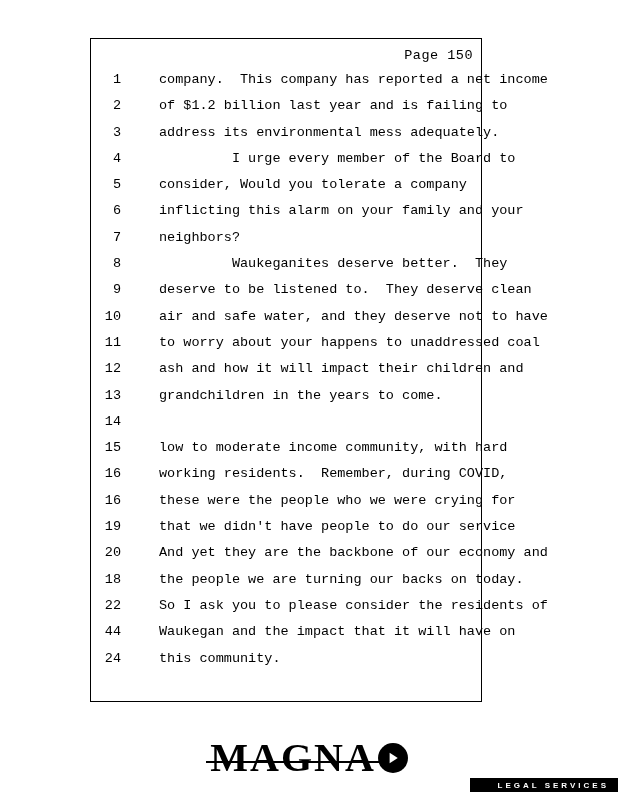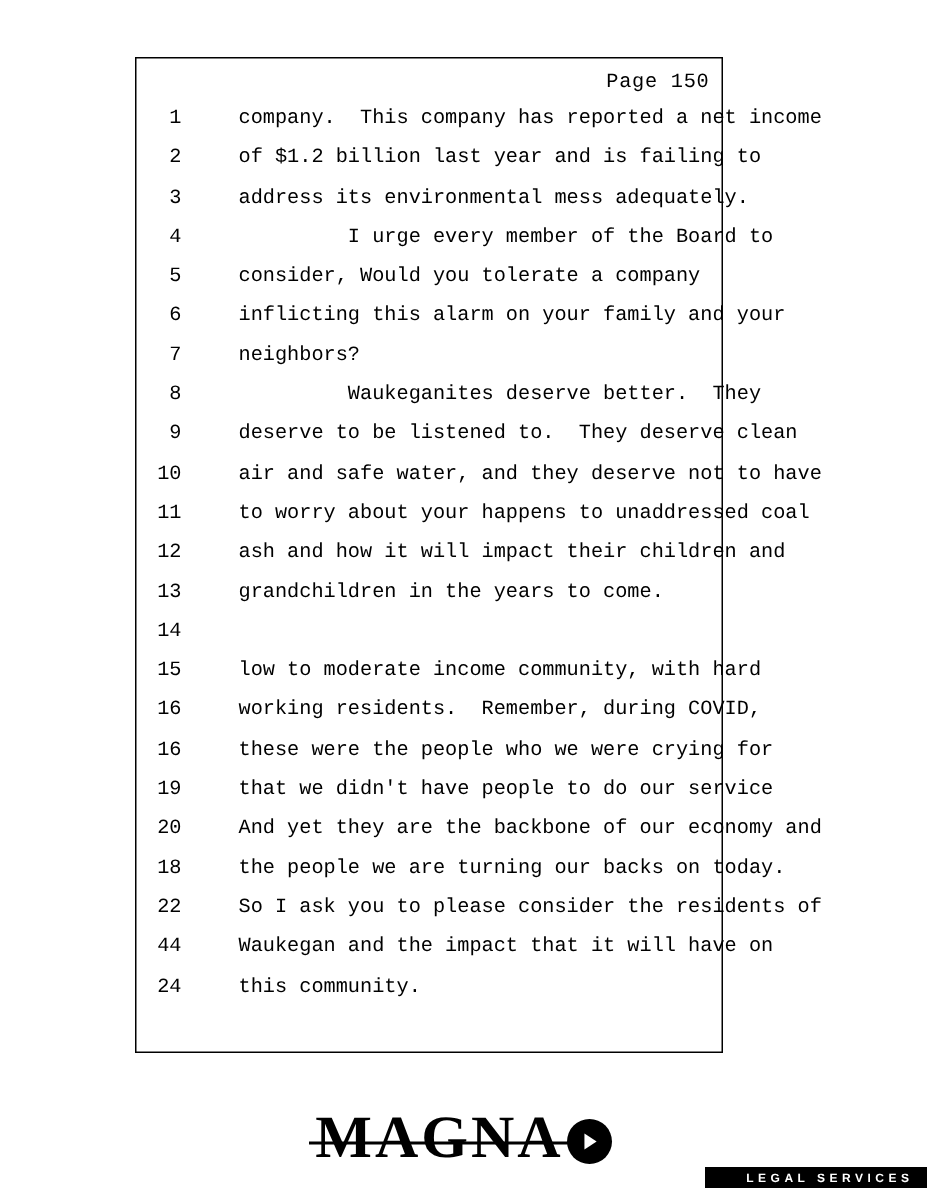--- a/index.html
+++ b/index.html
@@ -64,21 +64,21 @@
     top: 740px;
     left: 0;
     right: 0;
     display: flex;
     flex-direction: column;
     align-items: center;
   }
   .logo-row {
     position: relative;
     display: flex;
-    align-items: flex-end;
+    align-items: center;
   }
   .logo-row .strike {
     position: absolute;
     left: -4px;
     right: 26px;
     top: 58%;
     height: 2px;
     background: #000;
   }
   .magna-text {

